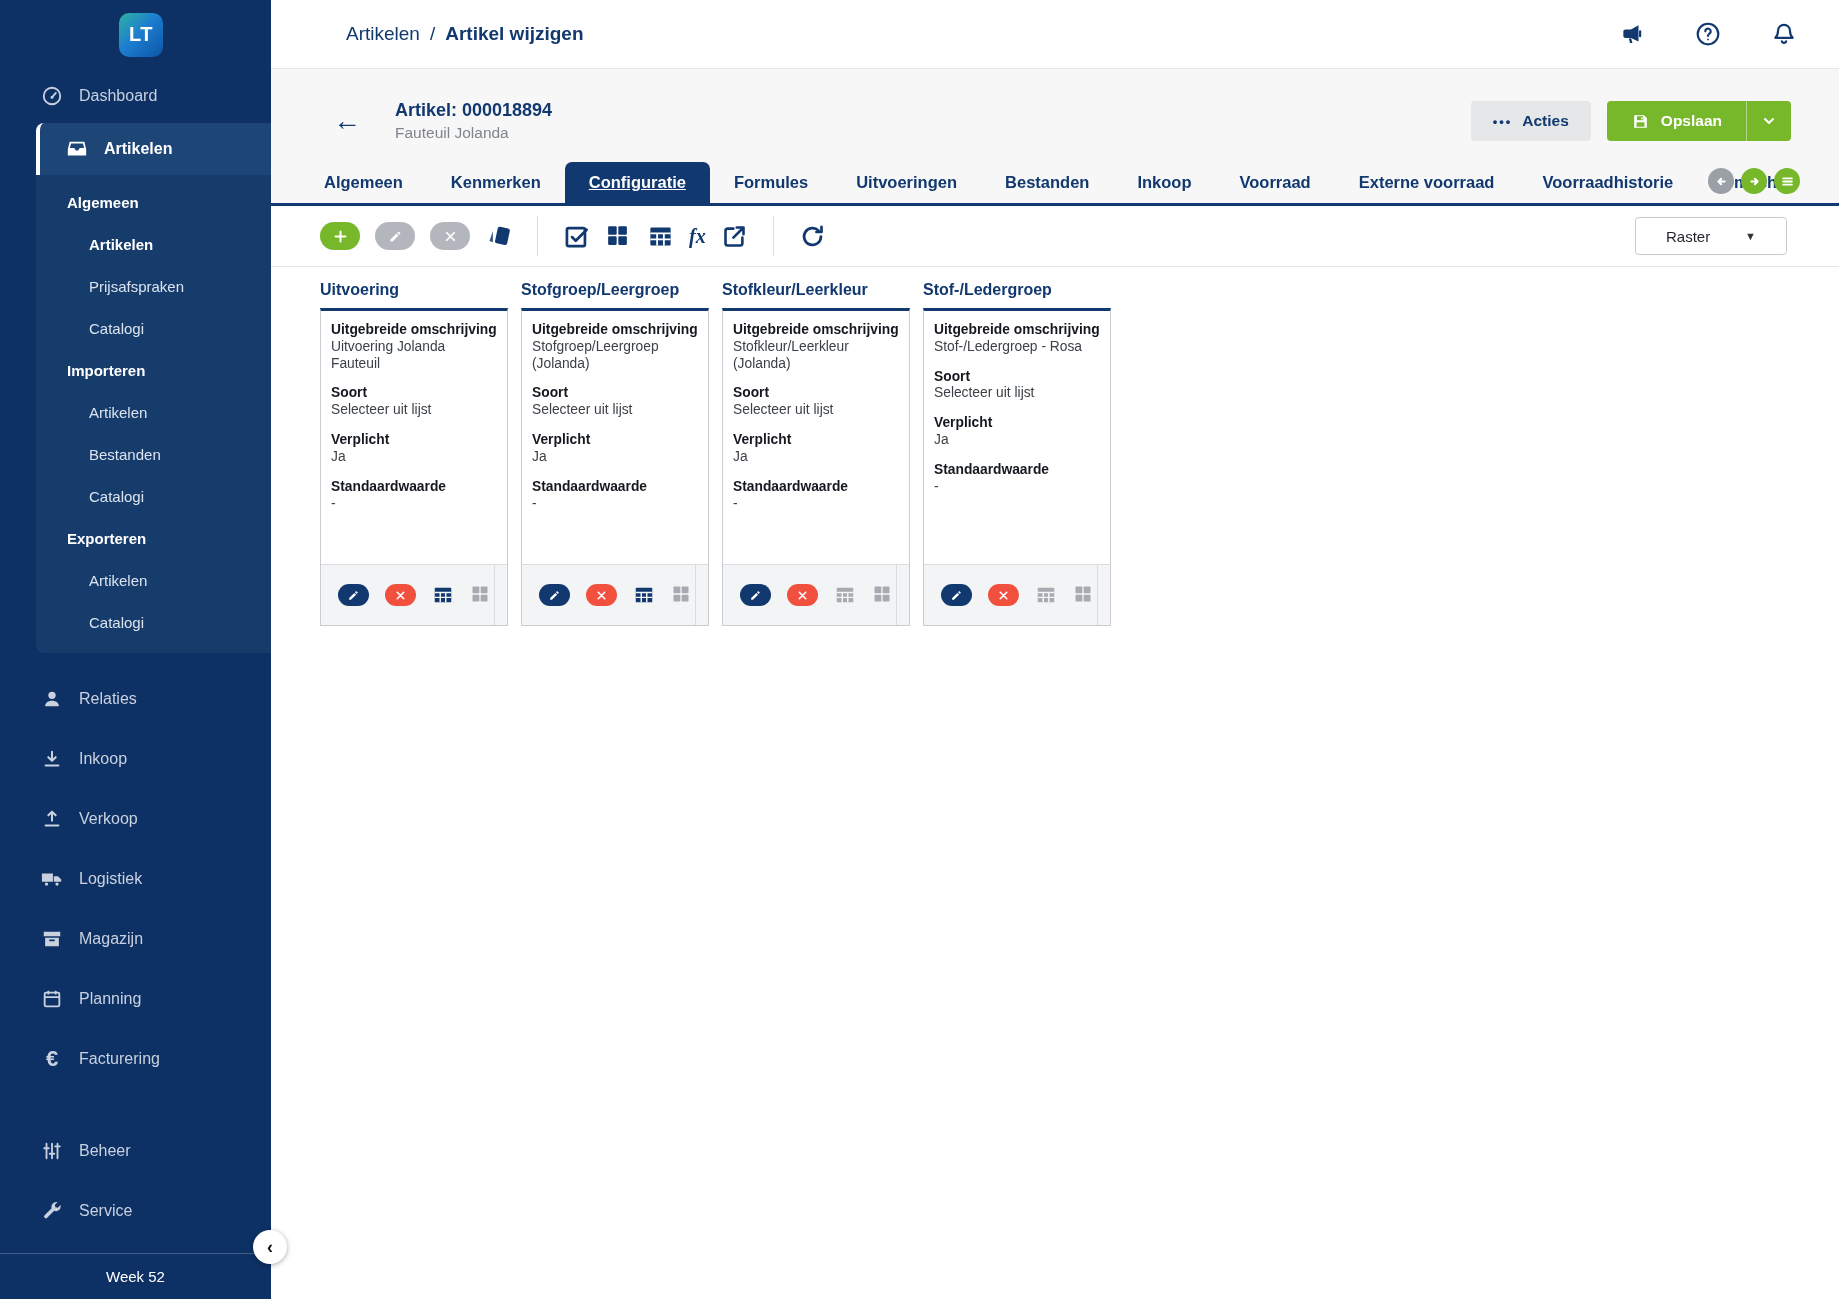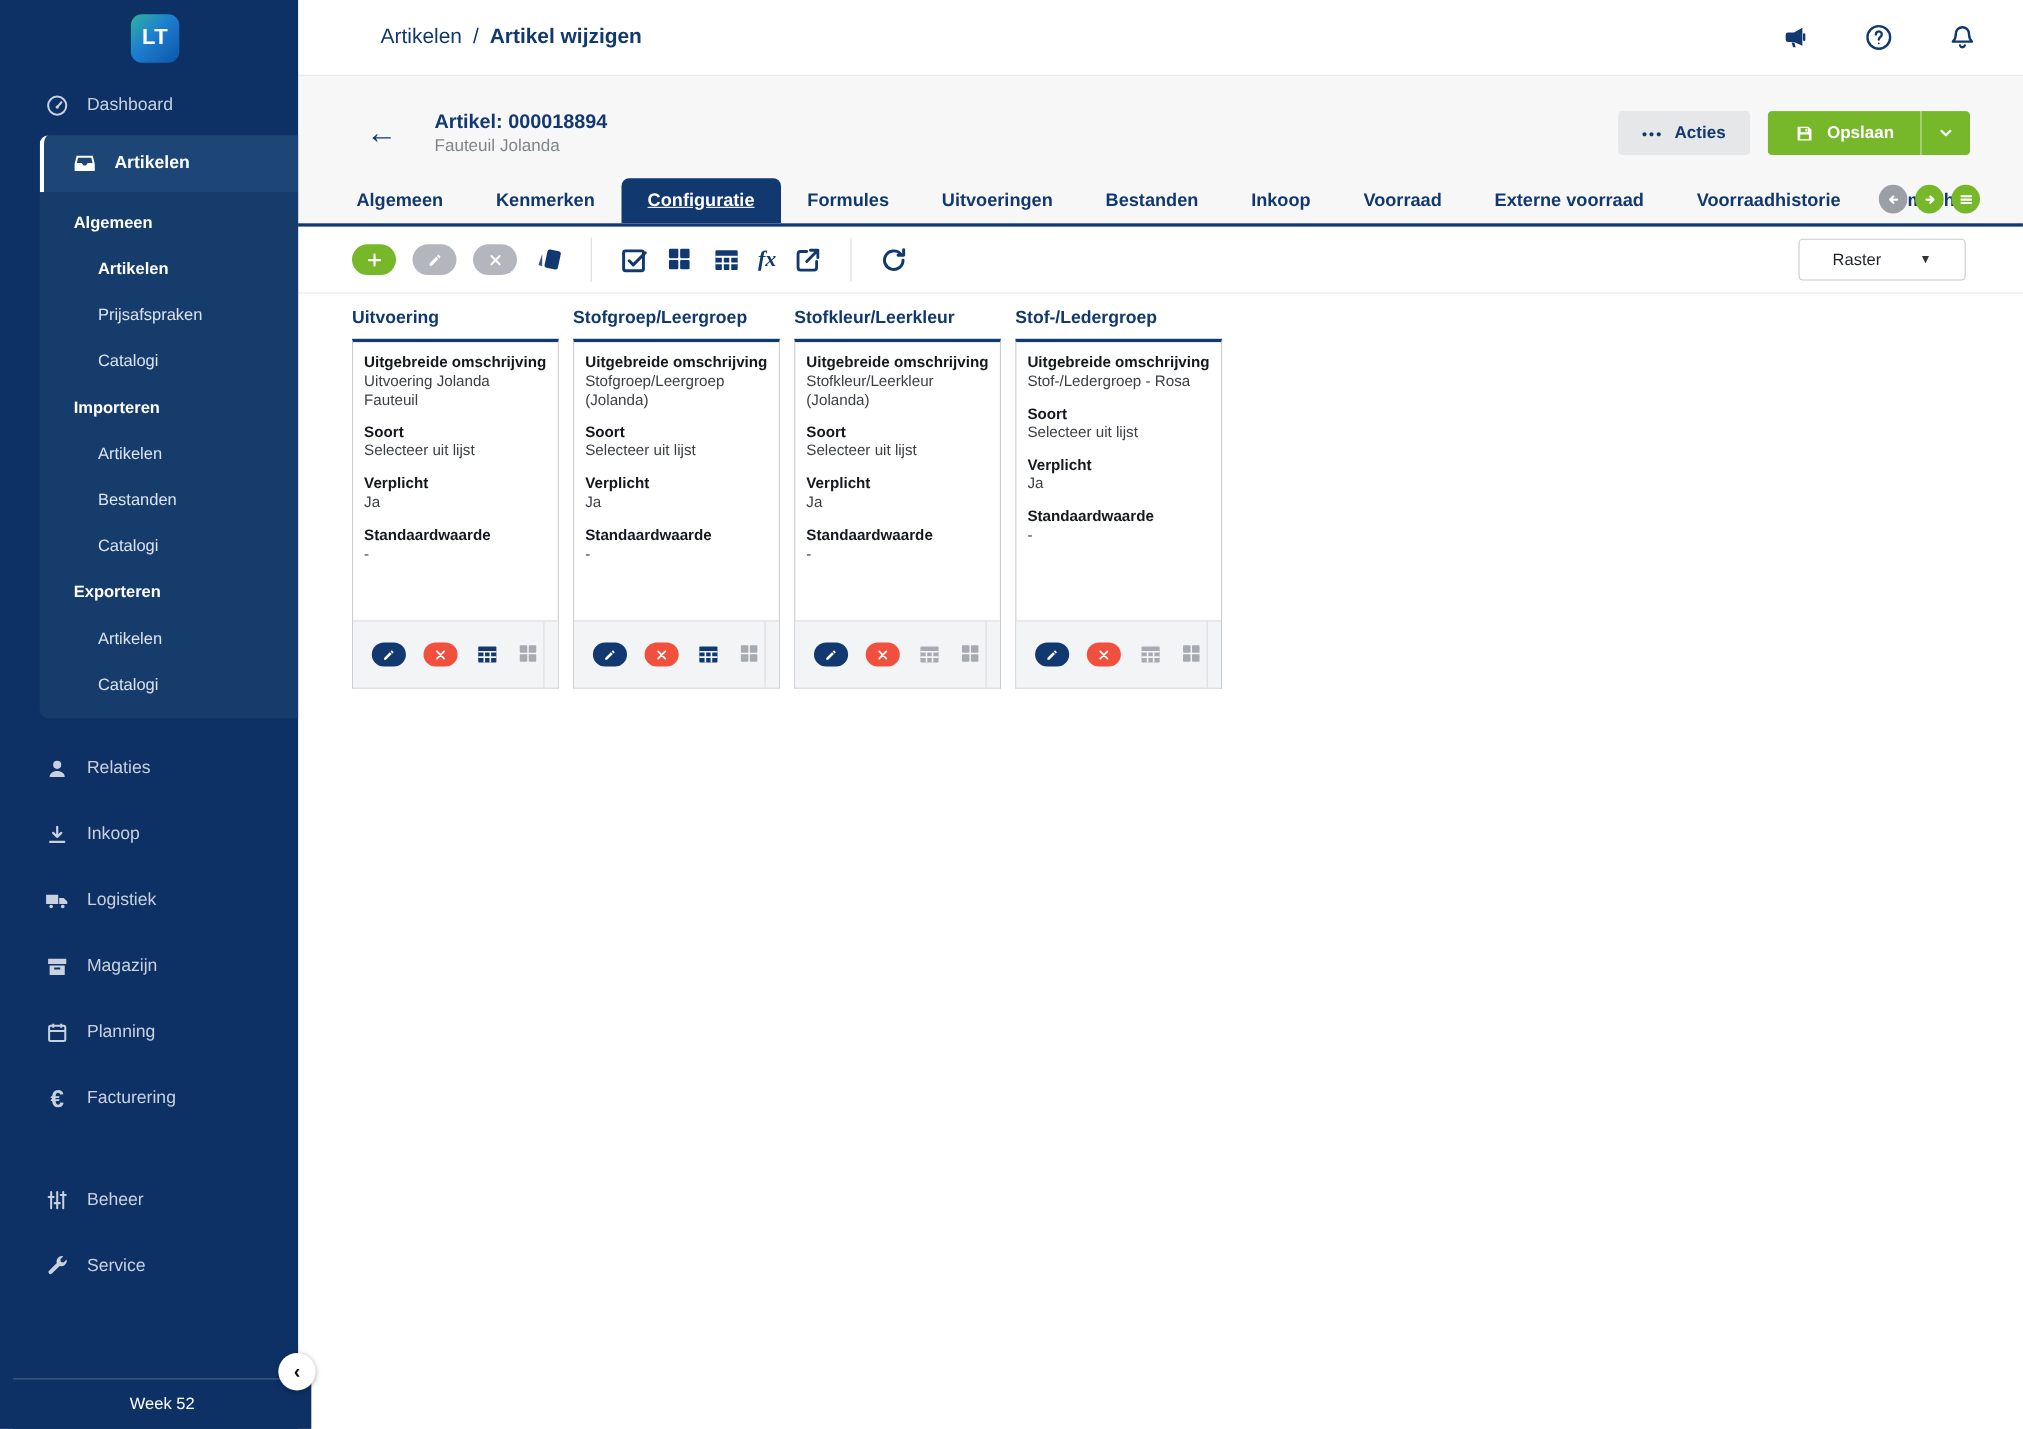--- a/index.html
+++ b/index.html
@@ -25,21 +25,21 @@
   .parent-row .ic { width:22px; height:22px; margin-right:16px; color:#fff; flex:0 0 22px; }
   .submenu { background:#163c6c; border-bottom-left-radius:8px; padding:6px 0 10px 0; }
   .sub-header { height:42px; display:flex; align-items:center; padding-left:31px;
     font-weight:bold; color:#ffffff; font-size:15px; }
   .sub-item { height:42px; display:flex; align-items:center; padding-left:53px;
     color:#dce3ef; font-size:15px; cursor:pointer; }
   .sub-item.current { font-weight:bold; color:#fff; }
   .bottom-items { margin-top:8px; }
   .bottom-items .side-item { height:60px; }
   .side-item.beheer { margin-top:32px; }
-  .week-bar { position:absolute; bottom:0; left:12px; width:271px; height:46px;
+  .week-bar { position:absolute; bottom:0; left:0; width:271px; height:46px;
     border-top:1px solid rgba(255,255,255,0.22); color:#fff; font-size:15px;
     display:flex; align-items:center; justify-content:center; background:#0d3164; }
   .collapse-btn { position:absolute; left:253px; top:1230px; width:34px; height:34px;
     border-radius:50%; background:#fff; box-shadow:0 1px 5px rgba(0,0,0,0.35);
     display:flex; align-items:center; justify-content:center; z-index:9; cursor:pointer;
     color:#111; font-size:18px; font-weight:bold; }
 
   
   .main { margin-left:271px; width:1568px; height:1299px; background:#fff; position:relative; }
 
@@ -182,20 +182,29 @@
       <span>Relaties</span>
     </div>
     <div class="side-item">
       <span class="ic">
         <svg viewBox="0 0 24 24" width="22" height="22" fill="none" stroke="currentColor" stroke-width="2.2" stroke-linecap="round" stroke-linejoin="round">
             <path d="M12 4v10m0 0l-4-4m4 4l4-4"></path>
             <path d="M5 19h14"></path>
           </svg>
       </span>
       <span>Inkoop</span>
+    </div>
+    <div class="side-item">
+      <span class="ic">
+        <svg viewBox="0 0 24 24" width="22" height="22" fill="none" stroke="currentColor" stroke-width="2.2" stroke-linecap="round" stroke-linejoin="round">
+            <path d="M12 14V4m0 0L8 8m4-4l4 4"></path>
+            <path d="M5 19h14"></path>
+          </svg>
+      </span>
+      <span>Verkoop</span>
     </div>
     <div class="side-item">
       <span class="ic">
         <svg viewBox="0 0 24 24" width="22" height="22" fill="currentColor">
             <path d="M1 6h12v9H1z"></path>
             <path d="M14 9h4.5L22 12.5V15h-8z"></path>
             <circle cx="6" cy="17.5" r="1.8"></circle>
             <circle cx="17.5" cy="17.5" r="1.8"></circle>
           </svg>
       </span>

